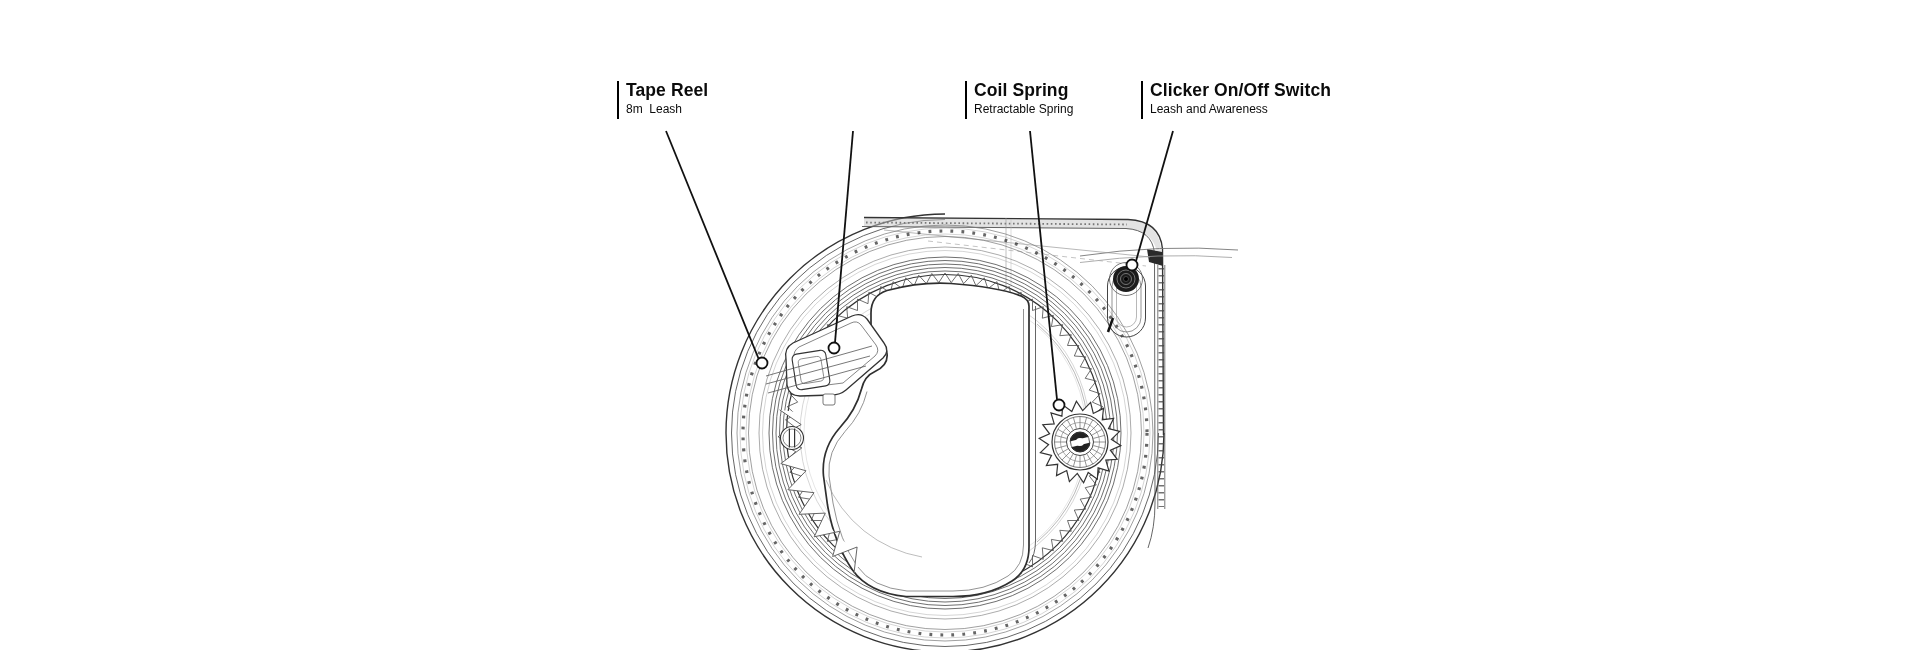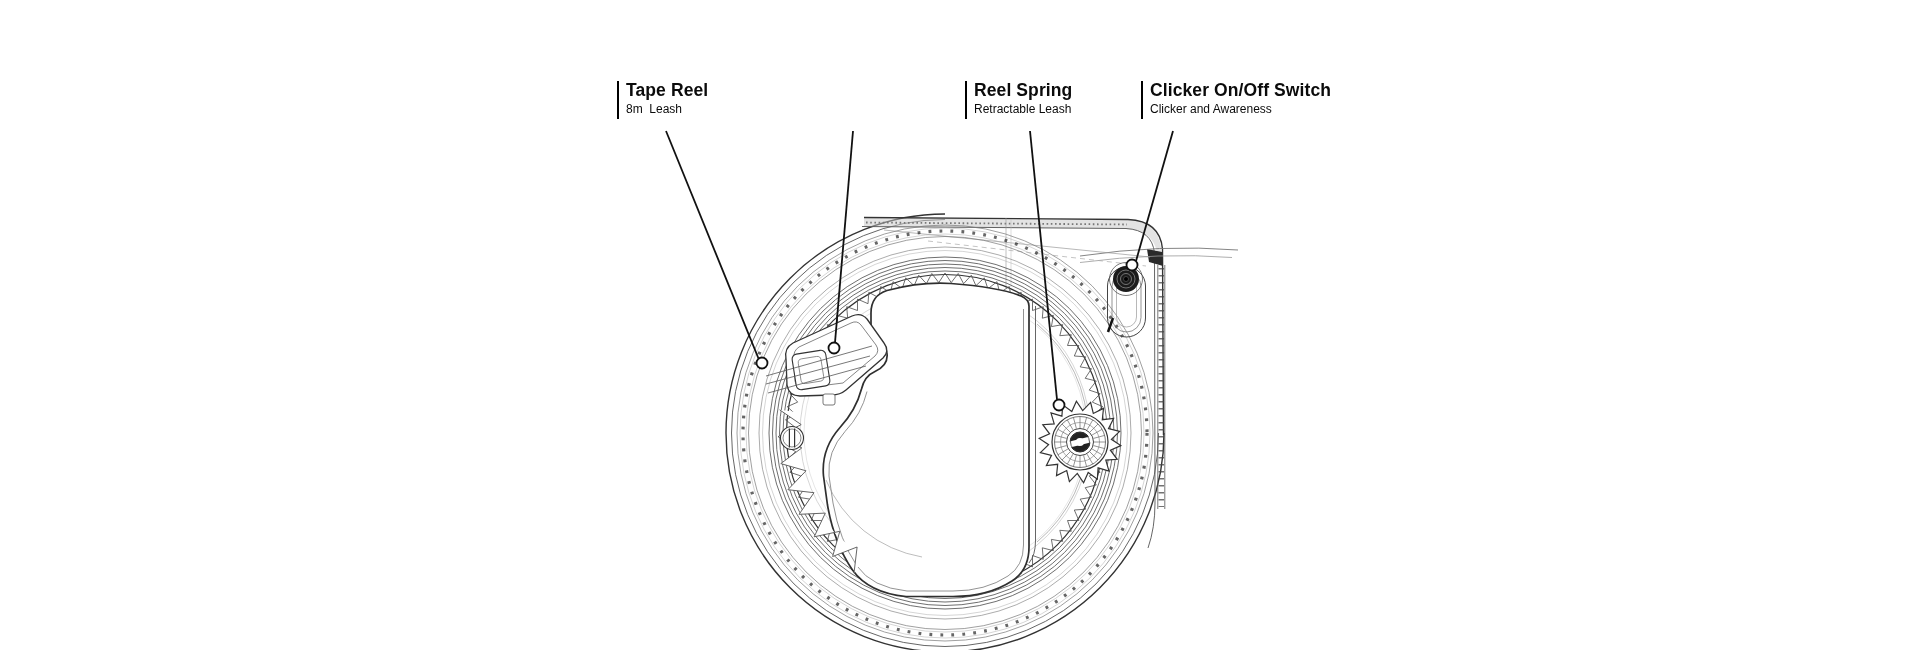--- a/index.html
+++ b/index.html
@@ -166,21 +166,21 @@
     <circle cx="1059" cy="362" r="5.5"></circle>
     <circle cx="1132" cy="222" r="5.5"></circle>
   </g>
 </svg>
 
 <div class="callout c0">
   <div class="t">Tape Reel</div>
   <div class="s">8m  Leash</div>
 </div>
 <div class="callout c2">
-  <div class="t">Reel Spring</div>
-  <div class="s">Retractable Leash</div>
+  <div class="t">Coil Spring</div>
+  <div class="s">Retractable Spring</div>
 </div>
 <div class="callout c3">
   <div class="t">Clicker On/Off Switch</div>
-  <div class="s">Clicker and Awareness</div>
+  <div class="s">Leash and Awareness</div>
 </div>
 
 </div>
 
 </body></html>

